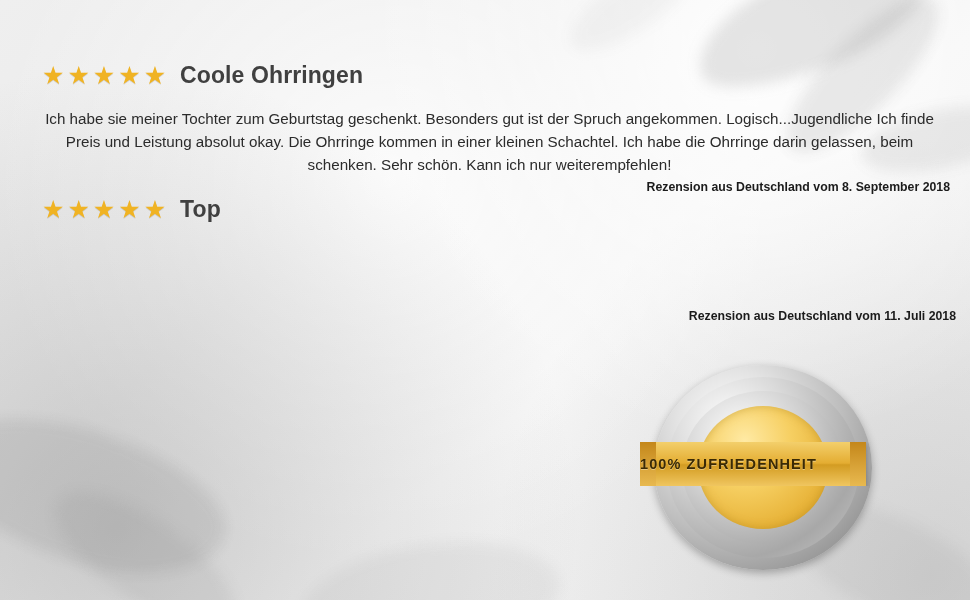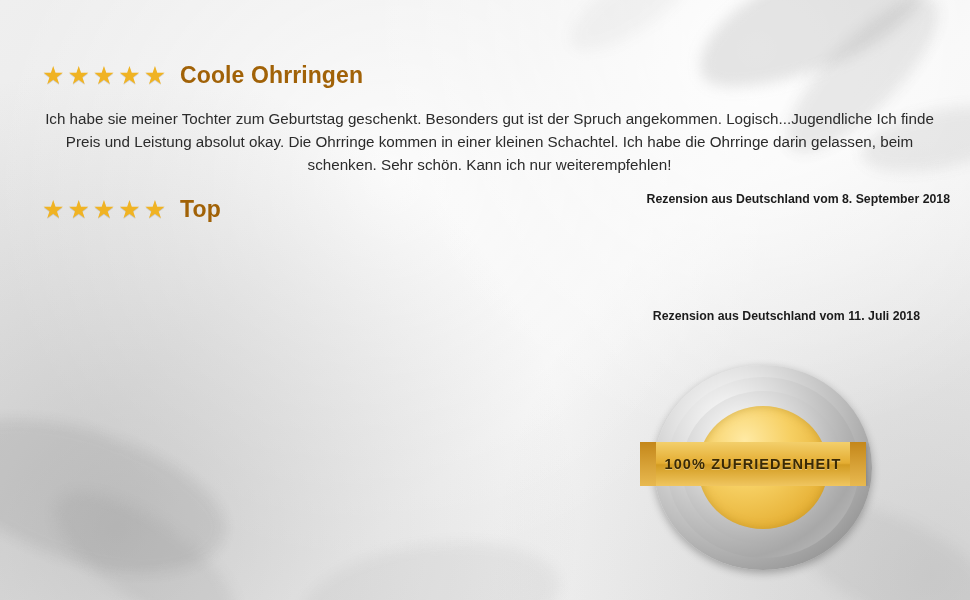--- a/index.html
+++ b/index.html
@@ -64,43 +64,43 @@
   }
   .star {
     font-size: 25px;
     color: #f0b323;
     text-shadow: 0 1px 0 rgba(0,0,0,0.12);
     line-height: 1;
   }
   .review-title {
     font-size: 23px;
     font-weight: bold;
-    color: #a16207;
+    color: #404040;
     letter-spacing: .1px;
   }
   .review-body {
     font-size: 15.2px;
     line-height: 1.52;
     color: #2b2b2b;
     max-width: 895px;
   }
   .review-meta {
     font-size: 12.3px;
     font-weight: bold;
     color: #1b1b1b;
     text-align: right;
   }
 
   #review-1 { left: 42px; top: 62px; }
   #review-1 .review-body { margin-top: 18px; width: 895px; text-align: center; }
   #review-2 { left: 42px; top: 196px; }
   #review-2 .review-body { margin-top: 20px; width: 880px; padding-left: 4px; }
 
-  #meta-1 { position: absolute; left: 0; top: 192px; width: 950px; }
-  #meta-2 { position: absolute; left: 8px; top: 309px; width: 912px; }
+  #meta-1 { position: absolute; left: 0; top: 180px; width: 950px; }
+  #meta-2 { position: absolute; left: 0; top: 309px; width: 912px; padding-left: 44px; }
 
   
   .seal-wrap {
     position: absolute;
     left: 640px;
     top: 360px;
     width: 250px;
     height: 215px;
   }
   .seal-disc {
@@ -156,21 +156,20 @@
   .seal-banner {
     position: absolute;
     left: 0;
     top: 82px;
     width: 226px;
     height: 44px;
     background: linear-gradient(180deg, #f3cf6b 0%, #e4ad32 48%, #d39c22 52%, #f0c660 100%);
     box-shadow: 0 2px 5px rgba(0,0,0,0.3);
     display: flex;
     align-items: center;
-    justify-content: center;
     clip-path: polygon(0 0, 250px 0, 250px 44px, 0 44px);
   }
   .seal-banner::before,
   .seal-banner::after {
     content: "";
     position: absolute;
     top: 0;
     width: 16px;
     height: 44px;
     background: linear-gradient(180deg, #c4871a, #e8b950);

